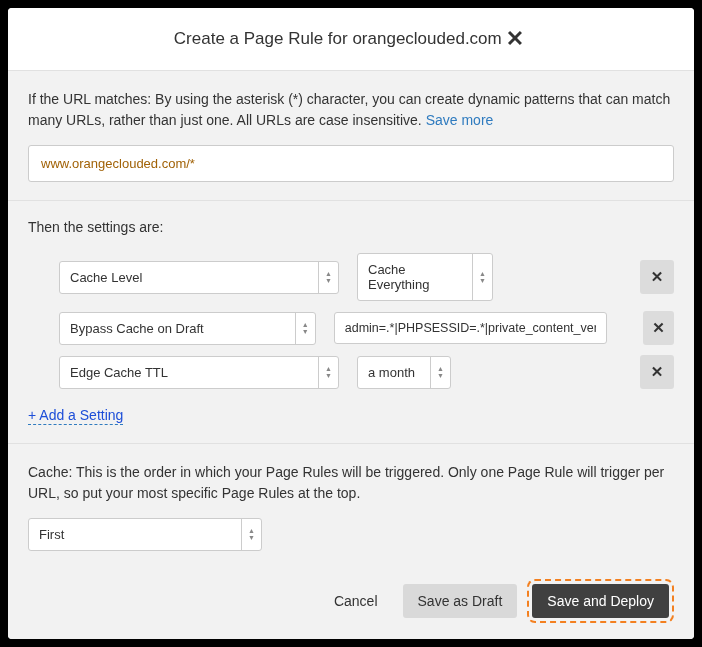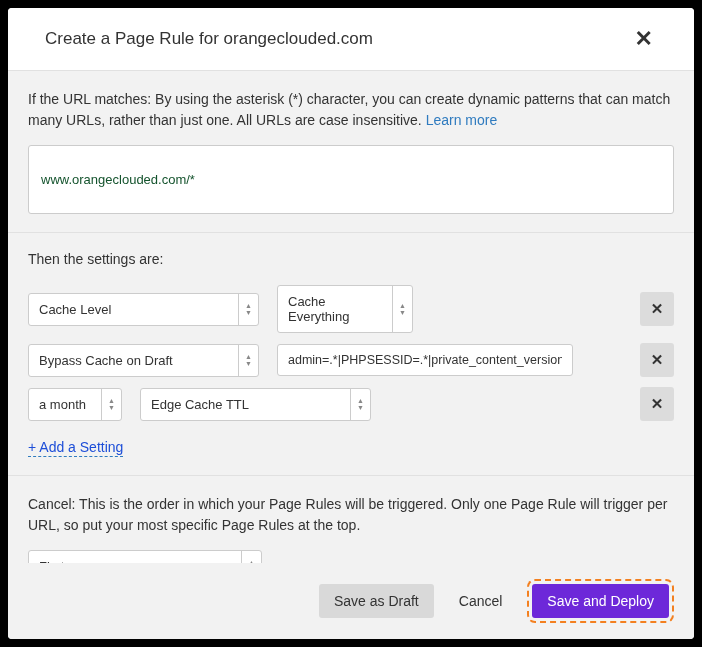--- a/index.html
+++ b/index.html
@@ -15,21 +15,21 @@
     .modal {
       background: #fff;
       border-radius: 4px;
       height: 100%;
       display: flex;
       flex-direction: column;
       overflow: hidden;
     }
     .modal-header {
       display: flex;
-      justify-content: space-between;
+      justify-content: center;
       align-items: center;
       padding: 16px 37px;
       border-bottom: 1px solid #e1e1e1;
       background: #fff;
     }
     .modal-title {
       font-size: 17px;
       font-weight: 400;
       color: #333;
     }
@@ -54,46 +54,46 @@
     .desc {
       font-size: 14px;
       line-height: 1.5;
       color: #333;
       margin-bottom: 14px;
     }
     .desc b { font-weight: 400; }
     .link { color: #2f7bbf; text-decoration: none; }
     .url-input {
       width: 100%;
-      padding: 26px 12px;
+      padding: 10px 12px;
       border: 1px solid #ccc;
       border-radius: 3px;
       font-size: 13px;
       background: #fff;
-      color: #14532d;
+      color: #a16207;
     }
     .settings-label {
       font-weight: 400;
       font-size: 14px;
       margin-bottom: 18px;
     }
     .setting-row {
       display: flex;
       align-items: center;
       gap: 18px;
       margin-bottom: 10px;
     }
     .select-wrap {
       display: flex;
       background: #fff;
       border: 1px solid #ccc;
       border-radius: 3px;
       overflow: hidden;
     }
-    .select-wrap.w1 { width: 231px; }
+    .select-wrap.w1 { width: 280px; margin-left: 31px; }
     .select-wrap.w2 { width: 136px; }
     .select-wrap.w3 { width: 94px; }
     .select-wrap.w4 { width: 234px; }
     .select-text {
       flex: 1;
       padding: 8px 10px;
       font-size: 13px;
       color: #333;
     }
     .select-caret {
@@ -154,21 +154,21 @@
       padding: 9px 15px;
       border: none;
       border-radius: 3px;
       font-size: 14px;
       cursor: pointer;
       color: #333;
     }
     .btn-cancel { background: transparent; }
     .btn-draft { background: #d9d9d9; }
     .btn-primary {
-      background: #6d28d9;
+      background: #404040;
       color: #fff;
     }
     .highlight {
       border: 2.5px dashed #f38020;
       border-radius: 8px;
       padding: 3px;
       display: inline-block;
     }
   </style>
 </head>
@@ -178,21 +178,21 @@
 
   <div class="modal-header">
     <div class="modal-title">Create a Page Rule for orangeclouded.com</div>
     <div class="close-btn">✕</div>
   </div>
 
   <div class="modal-body">
 
     <div class="section">
       <p class="desc">
-        <b>If the URL matches:</b><span> By using the asterisk (*) character, you can create dynamic patterns that can match many URLs, rather than just one. All URLs are case insensitive. </span><a class="link">Learn more</a>
+        <b>If the URL matches:</b><span> By using the asterisk (*) character, you can create dynamic patterns that can match many URLs, rather than just one. All URLs are case insensitive. </span><a class="link">Save more</a>
       </p>
       <input class="url-input" type="text" value="www.orangeclouded.com/*" style="">
     </div>
 
     <div class="section">
       <div class="settings-label">Then the settings are:</div>
 
       <div class="setting-row">
         <div class="select-wrap w1">
           <div class="select-text">Cache Level</div>
@@ -219,57 +219,57 @@
               <span>▲</span>
               <span>▼</span>
             </div>
         </div>
         <input class="text-input" type="text" value="admin=.*|PHPSESSID=.*|private_content_version" style="">
         <div class="spacer"></div>
         <button class="remove-btn">✕</button>
       </div>
 
       <div class="setting-row">
+        <div class="select-wrap w1">
+          <div class="select-text">Edge Cache TTL</div>
+          <div class="select-caret">
+              <span>▲</span>
+              <span>▼</span>
+            </div>
+        </div>
         <div class="select-wrap w3">
           <div class="select-text">a month</div>
           <div class="select-caret">
               <span>▲</span>
               <span>▼</span>
             </div>
         </div>
-        <div class="select-wrap w1">
-          <div class="select-text">Edge Cache TTL</div>
-          <div class="select-caret">
-              <span>▲</span>
-              <span>▼</span>
-            </div>
-        </div>
         <div class="spacer"></div>
         <button class="remove-btn">✕</button>
       </div>
 
       <div class="add-setting">+ Add a Setting</div>
     </div>
 
     <div class="section">
       <p class="desc">
-        <b>Cancel:</b><span> This is the order in which your Page Rules will be triggered. Only one Page Rule will trigger per URL, so put your most specific Page Rules at the top.</span>
+        <b>Cache:</b><span> This is the order in which your Page Rules will be triggered. Only one Page Rule will trigger per URL, so put your most specific Page Rules at the top.</span>
       </p>
       <div class="select-wrap w4">
         <div class="select-text">First</div>
         <div class="select-caret">
             <span>▲</span>
             <span>▼</span>
           </div>
       </div>
     </div>
 
   </div>
 
   <div class="modal-footer">
+    <button class="btn btn-cancel">Cancel</button>
     <button class="btn btn-draft">Save as Draft</button>
-    <button class="btn btn-cancel">Cancel</button>
     <span class="highlight">
       <button class="btn btn-primary">Save and Deploy</button>
     </span>
   </div>
 
 </div>
 
 </body></html>

